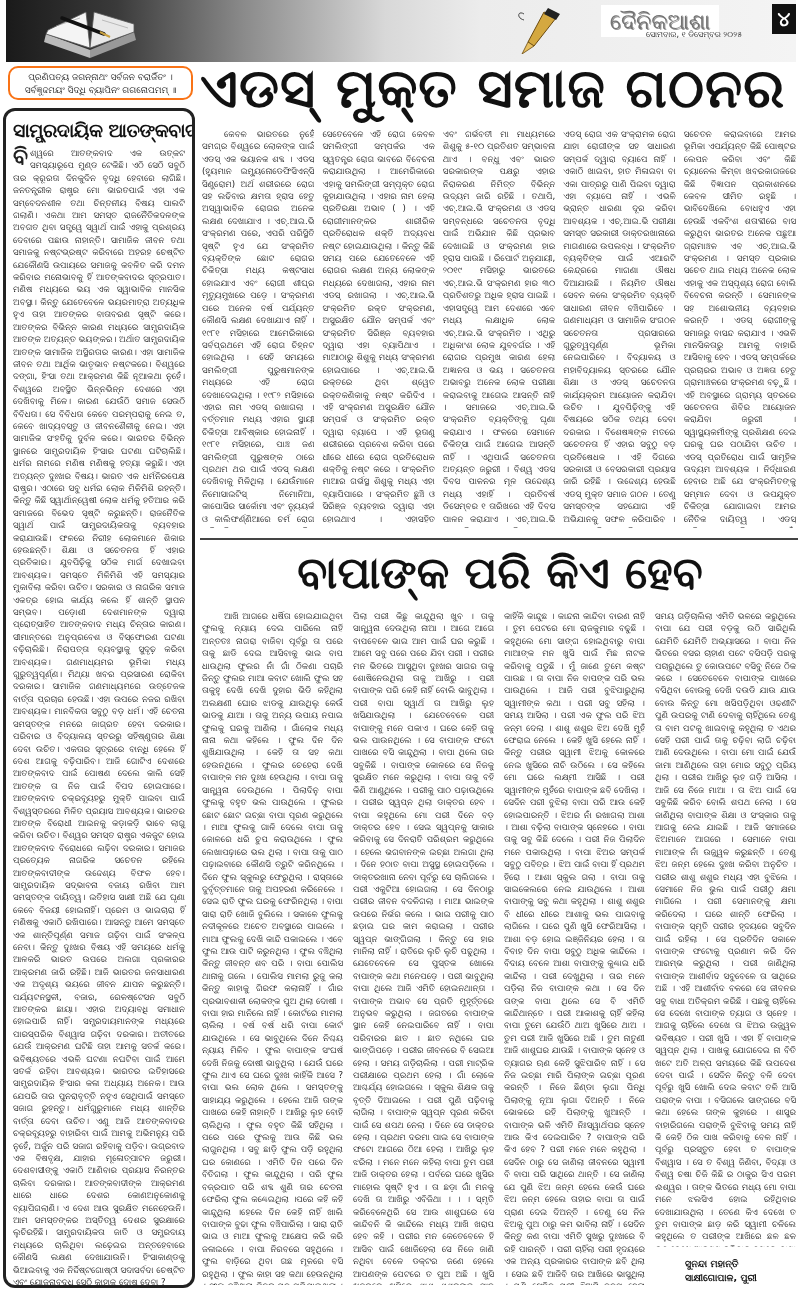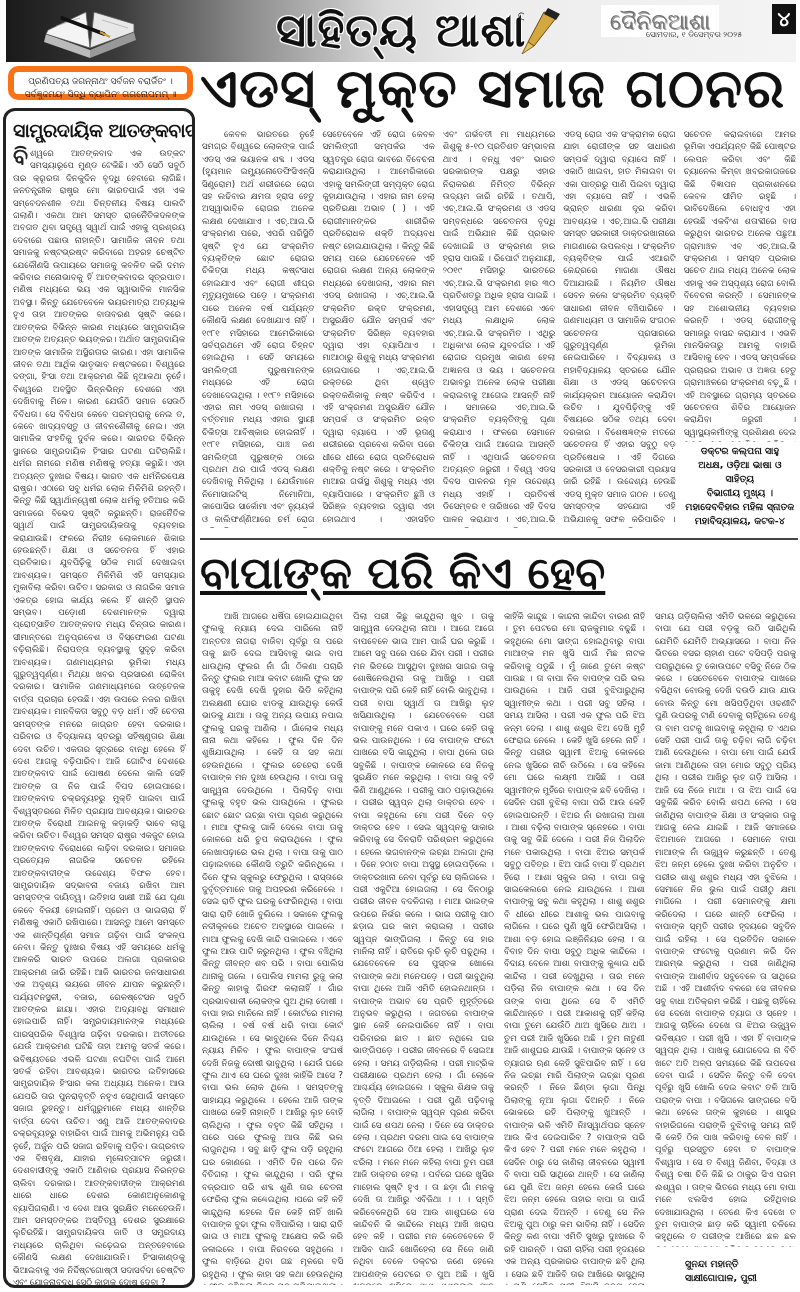--- a/index.html
+++ b/index.html
@@ -12,59 +12,58 @@
   .book { position: absolute; left: 36px; top: 4px; width: 96px; height: 56px; }
   .mast-title { position: absolute; left: 270px; top: 2px; font-size: 46px; font-weight: bold; color: #111;
     text-shadow: 1px 1px 0 #fff, -1px -1px 0 #fff, 1px -1px 0 #fff, -1px 1px 0 #fff; letter-spacing: 1px; line-height: 56px; }
   .pen { position: absolute; left: 508px; top: 8px; width: 50px; height: 46px; }
   .logo-box { position: absolute; left: 595px; top: 5px; width: 118px; height: 32px; background: #fff; display: flex; align-items: center; justify-content: center; }
   .logo-text { font-size: 22px; font-weight: normal; color: #737373; text-shadow: 1px 1px 0 #999; }
   .date { position: absolute; left: 640px; top: 30px; font-size: 8px; color: #222; white-space: nowrap; }
   .page-no { position: absolute; left: 766px; top: 4px; width: 24px; height: 30px; background: #111; color: #fff; font-size: 20px; font-weight: bold; display: flex; align-items: center; justify-content: center; }
 
   
-  .verse { position: absolute; left: 8px; top: 66px; width: 185px; height: 34px; border: 6px solid #f97316; border-radius: 10px;
+  .verse { position: absolute; left: 8px; top: 66px; width: 185px; height: 34px; border: 2px solid #f97316; border-radius: 10px;
     font-size: 9px; line-height: 13px; padding: 3px 6px; text-align: center; }
 
   
   .left-box { position: absolute; left: 3px; top: 108px; width: 192px; height: 1180px; border: 3px solid #222; border-radius: 12px;
     padding: 6px 7px; overflow: hidden; }
   .left-title { font-size: 19px; font-weight: bold; text-align: center; line-height: 26px; margin-bottom: 4px; white-space: nowrap; letter-spacing: -0.5px; }
   .body-text { font-size: 8.6px; line-height: 12.4px; text-align: justify; color: #222; }
   .dropcap { font-size: 22px; font-weight: bold; float: left; line-height: 20px; margin-right: 2px; }
 
   
   .headline1 { position: absolute; left: 200px; top: 64px; width: 600px; text-align: center; font-size: 54px; font-weight: bold; line-height: 50px; white-space: nowrap; letter-spacing: 1px; }
   .cols { position: absolute; display: flex; gap: 8px; }
   .col { flex: 1; overflow: hidden; }
   .cols1 { left: 202px; top: 128px; width: 594px; height: 400px; }
   .rule { position: absolute; height: 2px; background: #444; }
 
-  .headline2 { position: absolute; left: 200px; top: 545px; width: 600px; font-size: 44px; font-weight: bold; line-height: 56px; white-space: nowrap; text-decoration: underline; }
+  .headline2 { position: absolute; left: 200px; top: 545px; width: 600px; text-align: center; font-size: 44px; font-weight: bold; line-height: 56px; white-space: nowrap; }
   .cols2 { left: 202px; top: 610px; width: 594px; height: 675px; gap: 10px; }
 
   .sig { text-align: center; font-size: 9.5px; line-height: 14px; font-weight: bold; margin-top: 2px; }
   .sig-left { font-size: 9.5px; line-height: 14px; font-weight: bold; padding-left: 30px; margin-top: 10px; }
   .indent { text-indent: 22px; }
 </style>
 </head>
 <body>
 
 <div class="masthead">
   <svg class="book" viewBox="0 0 96 56">
     <polygon points="4,30 48,46 48,54 2,38" fill="#bbb"></polygon>
     <polygon points="48,46 92,28 94,36 48,54" fill="#999"></polygon>
     <polygon points="6,26 44,8 48,44 4,30" fill="#f4f4f4" stroke="#555" stroke-width="0.8"></polygon>
     <polygon points="48,44 52,8 92,20 92,28" fill="#e8e8e8" stroke="#555" stroke-width="0.8"></polygon>
     <line x1="14" y1="22" x2="38" y2="14" stroke="#999" stroke-width="0.6"></line>
     <line x1="60" y1="16" x2="86" y2="24" stroke="#999" stroke-width="0.6"></line>
     <line x1="20" y1="14" x2="62" y2="30" stroke="#111" stroke-width="3.5" stroke-linecap="round"></line>
     <line x1="58" y1="28" x2="68" y2="33" stroke="#c8a040" stroke-width="2"></line>
   </svg>
-  <div class="mast-title">ସାହିତ୍ୟ ଆଶା</div>
   <svg class="pen" viewBox="0 0 50 46">
     <path d="M10,6 C4,2 2,10 10,12" stroke="#444" fill="none" stroke-width="1"></path>
     <polygon points="30,4 42,10 20,38 14,34" fill="#d4a840" stroke="#6a4a10" stroke-width="1"></polygon>
     <polygon points="34,0 46,6 42,12 30,6" fill="#222"></polygon>
     <polygon points="14,34 20,38 8,46" fill="#e8c060" stroke="#6a4a10" stroke-width="0.8"></polygon>
   </svg>
   <div class="logo-box">
     <span class="logo-text">ଦୈନିକଆଶା</span>
   </div>
   <div class="date">ସୋମବାର, ୧ ଡିସେମ୍ବର ୨୦୨୫</div>
@@ -85,27 +84,20 @@
 </div>
 
 <div class="headline1">ଏଡସ୍ ମୁକ୍ତ ସମାଜ ଗଠନର ପ୍ରୟାସ</div>
 <div class="cols cols1">
   <div class="col body-text indent">କେବଳ ଭାରତରେ ନୁହେଁ ସମଗ୍ର ବିଶ୍ୱରେ ଲୋକଙ୍କ ପାଇଁ ଏଡସ୍ ଏକ ଭୟାନକ ଶବ୍ଦ । ଏଡସ୍ (ହ୍ୟୁମାନ ଇମ୍ୟୁନୋଡେଫିସିଏନ୍ସି ସିଣ୍ଡ୍ରୋମ) ଅର୍ଥ ଶରୀରରେ ରୋଗ ସହ ଲଢିବାର କ୍ଷମତା ହ୍ରାସ ହେତୁ ଅସ୍ୱାଭାବିକ ରୋଗର ଅନେକ ଲକ୍ଷଣ ଦେଖାଯାଏ । ଏଚ୍.ଆଇ.ଭି ସଂକ୍ରମଣ ପରେ, ଏପରି ପରିସ୍ଥିତି ସୃଷ୍ଟି ହୁଏ ଯେ ସଂକ୍ରମିତ ବ୍ୟକ୍ତିଙ୍କ ଛୋଟ ରୋଗର ଚିକିତ୍ସା ମଧ୍ୟ କଷ୍ଟସାଧ ହୋଇଯାଏ ଏବଂ ରୋଗୀ ଶୀଘ୍ର ମୃତ୍ୟୁମୁଖରେ ପଡ଼େ । ସଂକ୍ରମଣ ପରେ ଅନେକ ବର୍ଷ ପର୍ଯ୍ୟନ୍ତ କୌଣସି ଲକ୍ଷଣ ଦେଖାଯାଏ ନାହିଁ । ୧୯୮୧ ମସିହାରେ ଆମେରିକାରେ ସର୍ବପ୍ରଥମେ ଏହି ରୋଗ ଚିହ୍ନଟ ହୋଇଥିଲା । ସେହି ସମୟରେ ସମଲିଙ୍ଗୀ ପୁରୁଷମାନଙ୍କ ମଧ୍ୟରେ ଏହି ରୋଗ ଦେଖାଦେଇଥିଲା । ୧୯୮୨ ମସିହାରେ ଏହାର ନାମ ଏଡସ୍ ରଖାଗଲା । ବର୍ତ୍ତମାନ ମଧ୍ୟ ଏହାର ସ୍ଥାୟୀ ଚିକିତ୍ସା ଆବିଷ୍କାର ହୋଇନାହିଁ । ୧୯୮୧ ମସିହାରେ, ପାଞ୍ଚ ଜଣ ସମଲିଙ୍ଗୀ ପୁରୁଷଙ୍କ ଠାରେ ପ୍ରଥମ ଥର ପାଇଁ ଏଡସ୍ ଲକ୍ଷଣ ଦେଖିବାକୁ ମିଳିଥିଲା । ଯେଉଁମାନେ ନିମୋସାଇଟିସ୍ ନିମୋନିଆ, କାପୋସିର ସାର୍କୋମା ଏବଂ ନ୍ୟୁୟର୍କ ଓ କାଲିଫର୍ଣ୍ଣିଆରେ ଚର୍ମ ରୋଗ ଭଳି ବିରଳ ରୋଗରେ ଗ୍ରୀଡିତ ହେଉଥିଲେ । ସେହି ରୋଗୀମାନଙ୍କ ମଧ୍ୟରୁ କେତେକଙ୍କ ଠାରେ ଏଡସ୍ ଲକ୍ଷଣ ଦେଖାଯାଉଥିଲା , ଯେମାନେ ସମସ୍ତେ ସମଲିଙ୍ଗୀ ଥିଲେ ।</div>
   <div class="col body-text">ସେତେବେଳେ ଏହି ରୋଗ କେବଳ ସମଲିଙ୍ଗୀ ସମ୍ପର୍କର ଏକ ସ୍ୱତନ୍ତ୍ର ରୋଗ ଭାବରେ ବିବେଚନା କରାଯାଉଥିଲା । ଆମେରିକାରେ ଏହାକୁ ସମଲିଙ୍ଗୀ ସମ୍ପୃକ୍ତ ରୋଗ କୁହାଯାଉଥିଲା । ଏହାର ନାମ ହେଲା ପ୍ରତିରକ୍ଷା ଅଭାବ ( ) । ଏହି ରୋଗୀମାନଙ୍କର ଶାରୀରିକ ପ୍ରତିରୋଧକ ଶକ୍ତି ଅଦ୍ୟବଧ ନଷ୍ଟ ହୋଇଯାଉଥିଲା । କିନ୍ତୁ କିଛି ସମୟ ପରେ ଯେତେବେଳେ ଏହି ରୋଗର ଲକ୍ଷଣ ଅନ୍ୟ ଲୋକଙ୍କ ମଧ୍ୟରେ ଦେଖାଗଲା, ଏହାର ନାମ ଏଡସ୍ ରଖାଗଲା । ଏଚ୍.ଆଇ.ଭି ସଂକ୍ରମିତ ରକ୍ତ ସଂକ୍ରମଣ, ଅସୁରକ୍ଷିତ ଯୌନ ସମ୍ପର୍କ ଏବଂ ସଂକ୍ରମିତ ସିରିଞ୍ଜ ବ୍ୟବହାର ଦ୍ୱାରା ଏହା ବ୍ୟାପିଥାଏ । ମାଆଠାରୁ ଶିଶୁକୁ ମଧ୍ୟ ସଂକ୍ରମଣ ହୋଇପାରେ । ଏଚ୍.ଆଇ.ଭି ରକ୍ତରେ ଥିବା ଶ୍ୱେତ ରକ୍ତକଣିକାକୁ ନଷ୍ଟ କରିଦିଏ । ଏହି ସଂକ୍ରମଣ ଅସୁରକ୍ଷିତ ଯୌନ ସମ୍ପର୍କ ଓ ସଂକ୍ରମିତ ରକ୍ତ ଦ୍ୱାରା ବ୍ୟାପେ । ଏହି ଭୂତାଣୁ ଶରୀରରେ ପ୍ରବେଶ କରିବା ପରେ ଧୀରେ ଧୀରେ ରୋଗ ପ୍ରତିରୋଧକ ଶକ୍ତିକୁ ନଷ୍ଟ କରେ । ସଂକ୍ରମିତ ମାଆର ଗର୍ଭସ୍ଥ ଶିଶୁକୁ ମଧ୍ୟ ଏହା ବ୍ୟାପିପାରେ । ସଂକ୍ରମିତ ଛୁଞ୍ଚି ଓ ସିରିଞ୍ଜ ବ୍ୟବହାର ଦ୍ୱାରା ଏହା ହୋଇଥାଏ । ଏହାସହିତ ସେତେବେଳେ ଅନ୍ୟ କେତେକ କାରଣ ମଧ୍ୟ ଏଚ୍.ଆଇ.ଭି ସଂକ୍ରମଣ ପାଇଁ ଦାୟୀ । ଶାରୀରିକ ଯୌନସଂଯୋଗ ମାଧ୍ୟମରେ ଏଚ୍ଆଇଭି ସଂକ୍ରମଣର ୭୦-୮୦ ପ୍ରତିଶତ, ସଂକ୍ରମିତ ଇଞ୍ଜେକ୍ସନ କିମ୍ବା ଛୁଞ୍ଚି ମାଧ୍ୟମରେ ୫-୧୦ ପ୍ରତିଶତ, ସଂକ୍ରମିତ ରକ୍ତ ତୃତୀୟ ବିନିମୟ ପ୍ରକ୍ରିୟା ମାଧ୍ୟମରେ ୩-୫ ପ୍ରତିଶତ</div>
   <div class="col body-text">ଏବଂ ଗର୍ଭବତୀ ମା ମାଧ୍ୟମରେ ଶିଶୁକୁ ୫-୧୦ ପ୍ରତିଶତ ସମ୍ଭାବନା ଥାଏ । ବନ୍ଧୁ ଏବଂ ଭାରତ ସରକାରଙ୍କ ପକ୍ଷରୁ ଏହାର ନିରାକରଣ ନିମିତ୍ତ ବିଭିନ୍ନ ଉଦ୍ୟମ ଜାରି ରହିଛି । ତଥାପି, ଏଚ୍.ଆଇ.ଭି ସଂକ୍ରମଣ ଓ ଏଡସ୍ ସମ୍ବନ୍ଧରେ ସଚେତନତା ବୃଦ୍ଧି ପାଇଁ ଅଭିଯାନ କିଛି ପ୍ରଭାବ ଦେଖାଇଛି ଓ ସଂକ୍ରମଣ ହାର ହ୍ରାସ ପାଉଛି । ରିପୋର୍ଟ ଅନୁଯାୟୀ, ୨୦୧୯ ମସିହାରୁ ଭାରତରେ ଏଚ୍.ଆଇ.ଭି ସଂକ୍ରମଣ ହାର ୩୦ ପ୍ରତିଶତରୁ ଅଧିକ ହ୍ରାସ ପାଇଛି । ଏହାସତ୍ତ୍ୱେ ଆମ ଦେଶରେ ଏବେ ମଧ୍ୟ ଲକ୍ଷାଧିକ ଲୋକ ଏଚ୍.ଆଇ.ଭି ସଂକ୍ରମିତ । ଏଥିରୁ ଅଧିକାଂଶ ଲୋକ ଯୁବବର୍ଗର । ଏହି ରୋଗର ପ୍ରମୁଖ କାରଣ ହେଲା ଅଜ୍ଞାନତା ଓ ଭୟ । ସଚେତନତା ଅଭାବରୁ ଅନେକ ଲୋକ ପରୀକ୍ଷା କରାଇବାକୁ ଆଗେଇ ଆସନ୍ତି ନାହିଁ । ସମାଜରେ ଏଚ୍.ଆଇ.ଭି ସଂକ୍ରମିତ ବ୍ୟକ୍ତିଙ୍କୁ ଘୃଣା କରାଯାଏ । ଫଳରେ ସେମାନେ ଚିକିତ୍ସା ପାଇଁ ଆଗେଇ ଆସନ୍ତି ନାହିଁ । ଏଥିପାଇଁ ସଚେତନତା ଅତ୍ୟନ୍ତ ଜରୁରୀ । ବିଶ୍ୱ ଏଡସ୍ ଦିବସ ପାଳନର ମୂଳ ଉଦ୍ଦେଶ୍ୟ ମଧ୍ୟ ଏହାହିଁ । ପ୍ରତିବର୍ଷ ଡିସେମ୍ବର ୧ ତାରିଖରେ ଏହି ଦିବସ ପାଳନ କରାଯାଏ । ଏଚ୍.ଆଇ.ଭି ସଂକ୍ରମିତ ବ୍ୟକ୍ତି ମଧ୍ୟ ପରିବାର ଅଛନ୍ତି । ଯେଉଁମାନେ ସଂକ୍ରମଣର ଖୁଲାସା ପରେ ସମାଜ ଓ ଲୋକଙ୍କୁ ଅପମାନିତ କରିଥିଲେ । ବାସ୍ତବତା ହେଉଛି ଏବେ ବି ଲୋକଙ୍କ ମଧ୍ୟରେ ସଚେତନତା ସୃଷ୍ଟି କରିବା ପାଇଁ ବିଭିନ୍ନ ସ୍ତରରେ ପ୍ରୟାସ କରାଯାଉ ନାହିଁ ।</div>
   <div class="col body-text">ଏଡସ୍ ରୋଗ ଏକ ସଂକ୍ରାମକ ରୋଗ ଯାହା ରୋଗୀଙ୍କ ସହ ସାଧାରଣ ସମ୍ପର୍କ ଦ୍ୱାରା ବ୍ୟାପେ ନାହିଁ । ଏକାଠି ଖାଇବା, ହାତ ମିଳାଇବା ବା ଏକା ପାତ୍ରରୁ ପାଣି ପିଇବା ଦ୍ୱାରା ଏହା ବ୍ୟାପେ ନାହିଁ । ଏଭଳି ଭ୍ରାନ୍ତ ଧାରଣା ଦୂର କରିବା ଆବଶ୍ୟକ । ଏଚ୍.ଆଇ.ଭି ପରୀକ୍ଷା ସମସ୍ତ ସରକାରୀ ଡାକ୍ତରଖାନାରେ ମାଗଣାରେ ଉପଲବ୍ଧ । ସଂକ୍ରମିତ ବ୍ୟକ୍ତିଙ୍କ ପାଇଁ ଏଆରଟି କେନ୍ଦ୍ରରେ ମାଗଣା ଔଷଧ ଦିଆଯାଉଛି । ନିୟମିତ ଔଷଧ ସେବନ କଲେ ସଂକ୍ରମିତ ବ୍ୟକ୍ତି ସାଧାରଣ ଜୀବନ ବଞ୍ଚିପାରିବେ । ଗଣମାଧ୍ୟମ ଓ ସାମାଜିକ ସଂଗଠନ ସଚେତନତା ପ୍ରସାରରେ ଗୁରୁତ୍ୱପୂର୍ଣ୍ଣ ଭୂମିକା ନେଇପାରିବେ । ବିଦ୍ୟାଳୟ ଓ ମହାବିଦ୍ୟାଳୟ ସ୍ତରରେ ଯୌନ ଶିକ୍ଷା ଓ ଏଡସ୍ ସଚେତନତା କାର୍ଯ୍ୟକ୍ରମ ଆୟୋଜନ କରାଯିବା ଉଚିତ । ଯୁବପିଢ଼ିଙ୍କୁ ଏହି ବିଷୟରେ ସଠିକ ତଥ୍ୟ ଦେବା ଦରକାର । ବିଶେଷଜ୍ଞଙ୍କ ମତରେ ସଚେତନତା ହିଁ ଏହାର ସବୁଠୁ ବଡ଼ ପ୍ରତିଷେଧକ । ଏହି ଦିଗରେ ସରକାରୀ ଓ ବେସରକାରୀ ପ୍ରୟାସ ଜାରି ରହିଛି । ଉଦ୍ଦେଶ୍ୟ ହେଉଛି ଏଡସ୍ ମୁକ୍ତ ସମାଜ ଗଠନ । ତେଣୁ ସମସ୍ତଙ୍କ ସହଯୋଗ ଏହି ଅଭିଯାନକୁ ସଫଳ କରିପାରିବ । ଏଚ୍.ଆଇ.ଭି ସଂକ୍ରମିତ ଲୋକଙ୍କ ସହ ଭେଦଭାବ ନକରି ସେମାନଙ୍କୁ ସମାଜର ମୁଖ୍ୟସ୍ରୋତରେ ସାମିଲ କରିବା ଆମ ଦାୟିତ୍ୱ । ଏହାଦ୍ୱାରା ଦେଶରେ ଅନେକ ପରିବାର ଓ ସେମାନଙ୍କ ସନ୍ତାନମାନେ ନୂଆ ଜୀବନ ପାଇବେ । ଏଚ୍.ଆଇ.ଭି ଏବଂ ଏଡସ୍ ସମ୍ପର୍କରେ ଲୋକଙ୍କ ମଧ୍ୟରେ ସଚେତନତା ସୃଷ୍ଟି କରିବା ପାଇଁ ପ୍ରୟାସ ବନ୍ଦ ହୋଇନାହିଁ । ଲୋକଙ୍କୁ ବୁଝାଇବା ଆବଶ୍ୟକ ।</div>
   <div class="col" style="display:flex;flex-direction:column;">
     <div class="body-text" style="overflow:hidden;flex:1;">ସଚେତନ କରାଇବାରେ ଆମର ଭୂମିକା ଏପର୍ଯ୍ୟନ୍ତ କିଛି ପୋଷ୍ଟର ଲେପନ କରିବା ଏବଂ କିଛି ଚ୍ୟାନେଲ କିମ୍ବା ଖବରକାଗଜରେ କିଛି ବିଜ୍ଞାପନ ପ୍ରକାଶନରେ କେବଳ ସୀମିତ ରହୁଛି । ଭାବିଦେଖିଲେ ବୋଧହୁଏ ଏହା ହେଉଛି ଏକବିଂଶ ଶତାବ୍ଦୀରେ ବାସ କରୁଥିବା ଭାରତର ଅନେକ ପଛୁଆ ଗ୍ରାମାଞ୍ଚଳ ଏବ ଏଚ୍.ଆଇ.ଭି ସଂକ୍ରମଣ । ସମସ୍ତ ପ୍ରକାର ସଚେତ ଥାଇ ମଧ୍ୟ ଅନେକ ଲୋକ ଏହାକୁ ଏକ ଅସ୍ପୃଶ୍ୟ ରୋଗ ବୋଲି ବିବେଚନା କରନ୍ତି । ସେମାନଙ୍କ ସହ ଅଶୋଭନୀୟ ବ୍ୟବହାର କରନ୍ତି । ଏଡସ୍ ରୋଗୀଙ୍କୁ ସମାଜରୁ ବାସନ୍ଦ କରାଯାଏ । ଏଭଳି ମାନସିକତାରୁ ଆମକୁ ବାହାରି ଆସିବାକୁ ହେବ । ଏଡସ୍ ସମ୍ପର୍କରେ ପ୍ରଚାରର ଅଭାବ ଓ ଅଜ୍ଞତା ହେତୁ ଗ୍ରାମାଞ୍ଚଳରେ ସଂକ୍ରମଣ ବଢ଼ୁଛି । ଏହି ଅବସ୍ଥାରେ ଗ୍ରାମ୍ୟ ସ୍ତରରେ ସଚେତନତା ଶିବିର ଆୟୋଜନ କରାଯିବା ଜରୁରୀ । ସ୍ୱାସ୍ଥ୍ୟକର୍ମୀଙ୍କୁ ପ୍ରଶିକ୍ଷଣ ଦେଇ ଘରକୁ ଘର ପଠାଯିବା ଉଚିତ । ଏଡସ୍ ପ୍ରତିରୋଧ ପାଇଁ ସାମୂହିକ ଉଦ୍ୟମ ଆବଶ୍ୟକ । ନିର୍ଦ୍ଧାରଣ ହେବାର ଅଛି ଯେ ସଂକ୍ରମିତଙ୍କୁ ସମ୍ମାନ ଦେବା ଓ ଉପଯୁକ୍ତ ଚିକିତ୍ସା ଯୋଗାଇବା ଆମର ନୈତିକ ଦାୟିତ୍ୱ । ଏଡସ୍ ପୀଡ଼ିତଙ୍କ ପ୍ରତି ଘୃଣା ନୁହେଁ, ସହାନୁଭୂତି ଦେଖାଇବା ଦରକାର । କାରଣ ରୋଗୀ ନୁହେଁ ରୋଗ ହିଁ ଆମର ଶତ୍ରୁ । ସରକାରଙ୍କ ପ୍ରୟାସ ସହ ସାଧାରଣ ଜନତାଙ୍କ ସହଯୋଗ ରହିଲେ ଏଡସ୍ ମୁକ୍ତ ଭାରତ ଗଢ଼ିବା ସମ୍ଭବ । ଆସନ୍ତା ପିଢ଼ି ପାଇଁ ଏକ ସୁସ୍ଥ ସମାଜ ଛାଡ଼ି ଯିବା ଆମର ଲକ୍ଷ୍ୟ । ସଂକ୍ରମିତ ଲୋକଙ୍କୁ ନିରାପଦ ଯୌନ ସମ୍ପର୍କ ଓ ଅନ୍ୟାନ୍ୟ ଆବଶ୍ୟକ ସତର୍କତା ପାଇଁ ମଧ୍ୟ ଉତ୍ସାହିତ ହେବାକୁ ପଡିବ । କାରଣ ଏଡସ୍ ପୀଡିତଙ୍କ ପ୍ରତି ଭେଦଭାବରୁ ମୁକ୍ତ ଏକ ସୁସ୍ଥ ସମାଜ ଗଠନ ହେବା ଉଚିତ୍...!!!</div>
-    <div class="sig">
-      <div>ଡକ୍ଟର କଲ୍ପନା ସାହୁ</div>
-      <div>ଅଧକ୍ଷ, ଓଡ଼ିଆ ଭାଷା ଓ ସାହିତ୍ୟ</div>
-      <div>ବିଭାଗୀୟ ମୁଖ୍ୟ ।</div>
-      <div>ମହାଦେବବିହାର ମହିଳା ସ୍ନାତକ</div>
-      <div>ମହାବିଦ୍ୟାଳୟ, କଟକ-୪</div>
-    </div>
   </div>
 </div>
 
 <div class="rule" style="left:200px; top:538px; width:598px;"></div>
 
 <div class="headline2">ବାପାଙ୍କ ପରି କିଏ ହେବ</div>
 <div class="cols cols2">
   <div class="col body-text indent">ଆଖି ଆଗରେ ଧର୍ଷିତା ହୋଇଯାଇଥିବା ଫୁଲକୁ ନ୍ୟାୟ ଦେଇ ପାରିଲେ ନାହିଁ ଅନ୍ତତଃ ନାଗରା ବାଜିବା ପୂର୍ବରୁ ତା ପରେ ତାକୁ ଛାଡି ଦେଇ ଆସିବାକୁ ଭାଇ ବାପ ଧାଉଥିଲା ଫୁଲର ନାଁ ଗାଁ ଠିକଣା ପଚାରି ଜିନ୍ତୁ ଫୁଲର ମାଆ କବାଟ ଖୋଲି ଫୁଲ ସହ ତାକୁହୁ ଦେଖି ଦେଖି ଦୁହାର ଭିଡି କହିଥିଲା ଅଲକ୍ଷଣୀ ଘୋର ଝାଡକୁ ଯାଉଥିଲୁ କେଉଁ ଭାଡକୁ ଯାଆ । ତାକୁ ଅନ୍ୟ ଉପାୟ ନପାଇ ଫୁଲକୁ ଘରକୁ ଆଣିଲା । ଗାଁଲୋକ ମଧ୍ୟ ନାନା କଥା କହିଲେ । ଫୁଲ ଦିନ ଦିନ ଶୁଖିଯାଉଥିଲା । କେହି ତା ସହ କଥା ହେଉନଥିଲେ । ଫୁଲର ଚେହେରା ଦେଖି ବାପାଙ୍କ ମନ ଦୁଃଖ ହେଉଥିଲା । ବାପା ତାକୁ ସାନ୍ତ୍ୱନା ଦେଉଥିଲେ । ପିଲାଦିନୁ ବାପା ଫୁଲକୁ ବହୁତ ଭଲ ପାଉଥିଲେ । ଫୁଲର ଛୋଟ ଛୋଟ ଇଚ୍ଛା ବାପା ପୂରଣ କରୁଥିଲେ । ମାଆ ଫୁଲକୁ ଗାଳି ଦେଲେ ବାପା ତାକୁ କୋଳରେ ଧରି ଚୁପ କରାଉଥିଲେ । ଫୁଲ ଲେଖାପଢ଼ାରେ ଭଲ ଥିଲା । ବାପା ତାକୁ ପାଠ ପଢ଼ାଇବାରେ କୌଣସି ତ୍ରୁଟି କରିନଥିଲେ । ଦିନେ ଫୁଲ ସ୍କୁଲରୁ ଫେରୁଥିଲା । ରାସ୍ତାରେ ଦୁର୍ବୃତ୍ତମାନେ ତାକୁ ଅପହରଣ କରିନେଲେ । ସେଇ ରାତି ଫୁଲ ଘରକୁ ଫେରିନଥିଲା । ବାପା ସାରା ରାତି ଖୋଜି ବୁଲିଲେ । ସକାଳେ ଫୁଲକୁ ନଦୀକୂଳରେ ଅଚେତ ଅବସ୍ଥାରେ ପାଇଲେ । ମାଆ ଫୁଲକୁ ଦେଖି କାନ୍ଦି ପକାଇଲେ । ଏବେ ଫୁଲ ଆଉ ପାଟି କରୁନଥିଲା । ଫୁଲ ବଞ୍ଚିଥିଲା କିନ୍ତୁ ଜୀବନ୍ତ ଶବ ପରି । ବାପା ପୋଲିସ ଥାନାକୁ ଗଲେ । ପୋଲିସ ମାମଲା ରୁଜୁ କଲା କିନ୍ତୁ କାହାକୁ ଗିରଫ କଲାନାହିଁ । ଗାଁର ପ୍ରଭାବଶାଳୀ ଲୋକଙ୍କ ପୁଅ ଥିଲା ଦୋଷୀ । ବାପା ହାର ମାନିଲେ ନାହିଁ । କୋର୍ଟରେ ମାମଲା ଚାଲିଲା । ବର୍ଷ ବର୍ଷ ଧରି ବାପା କୋର୍ଟ ଯାଉଥିଲେ । ସେ ଭାବୁଥିଲେ ଦିନେ ନିଶ୍ଚୟ ନ୍ୟାୟ ମିଳିବ । ଫୁଲ ବାପାଙ୍କ ସଂଘର୍ଷ ଦେଖି ନିଜକୁ ଦୋଷୀ ଭାବୁଥିଲା । ଯେଉଁ ଘରେ ଫୁଲ ଥାଏ ସେ ଘରେ ଦୁଃଖ କାହିଁକି ଆସେ ? ବାପା ଭଲ ଲୋକ ଥିଲେ । ସମସ୍ତଙ୍କୁ ସାହାଯ୍ୟ କରୁଥିଲେ । ହେଲେ ଆଜି ତାଙ୍କ ପାଖରେ କେହି ନାହାନ୍ତି । ଆଖିରୁ ଲୁହ ବୋହି ଚାଲିଥିଲା । ଫୁଲ ବହୁତ କିଛି ସହିଥିଲା । ପରେ ପରେ ଫୁଲକୁ ଆଉ କିଛି ଭଲ ଲାଗୁନଥିଲା । ସବୁ ଛାଡ଼ି ଫୁଲ ପଡ଼ି ରହୁଥିଲା ଘର କୋଣରେ । ଏମିତି ଦିନ ପରେ ଦିନ ବିତିଗଲା । ଫୁଲ କାନ୍ଦୁଥିଲା । ପରି ଫୁଲ ବଜ୍ରପାତ ପରି ଶବ୍ଦ ଶୁଣି ତାର ଚେତନା ଫେରିଲା ଫୁଲ କଣ୍ଢେଇଥିଲା ।ପରେ କହି କହି କାନ୍ଦୁଥିଲା ।ହେଲେ ଦିନ କେହି ନାହିଁ ଖାଲି ବାପାଙ୍କ ବୁଢା ଫୁଲ ବଞ୍ଚିପାରିଲା । ସାରା ରାତି ଭାଇ ଓ ମାଆ ଫୁଲକୁ ଆକ୍ଷେପ କରି କରି ଜଳାଇଲେ । ବାପା ନିରବରେ ସହୁଥିଲେ । ଫୁଲ ବାଡ଼ିରେ ଥିବା ଗଛ ମୂଳରେ ବସି ରହୁଥିଲା । ଫୁଲ କାହା ସହ କଥା ହେଉନଥିଲା । ଫୁଲ ବଞ୍ଚିଥିଲା କିନ୍ତୁ ମନ ମରିଯାଇଥିଲା । ଏଇଥିପାଇଁ ବାପା ପ୍ରତିଦିନ କିଛି ନା କିଛି କହି ଫୁଲକୁ ହସାଇବାକୁ ଚେଷ୍ଟା କରୁଥିଲେ । ଫୁଲ କଥାହେଉଥିଲା । ପରେ ପରେ ବାପାଙ୍କ ଚେହେରା ବଦଳିଗଲା । ଫୁଲ କୁଞ୍ଚିତ ହୋଇଯାଇଥିଲା । ପରୀ କହେ କହେ କଥା ମନ କହୁଥିଲା । ହେଲେ ଜଣେ ମଧ୍ୟ ଠିକ ବାଟରେ ନଥିଲେ । ପରୀ ତା ମାଆ । ଫୁଲକୁ ଖୋଜୁଥିଲା ବେଳେ ବାପୁ ବାପୁ କୋଳକୁ ନେଇ କହୁଥିଲା ମାଆ । ନହେଲେ କଣ ହେଲା ତୋ ବାପା ତ ବଞ୍ଚିଛି ତୁ ଦୁଃଖ କରନା । ଛୋଟ</div>
   <div class="col body-text">ପିଲା ପରୀ କିଛୁ କାନ୍ଦୁଥିଲା ଖୁବ । ତାକୁ ସାନ୍ତ୍ୱନା ଦେଉଥିଲା ନାଆ । ଆଗେ ଆଗେ ବାପବେଳେ ଭାଇ ଆମ ପାଇଁ ଘର କରୁଛି । ଆମେ ସବୁ ପରେ ପରେ ଯିବା ପରୀ । ପରୀର ମନ ଭିତରେ ଆସୁଥିବା ଦୁଃଖର ସାଗର ତାକୁ ଶୋଷିନେଉଥିଲା ତାକୁ ଆଖିରୁ । ପରୀ ବାପାଙ୍କ ପରି କେହି ନାହିଁ ବୋଲି ଭାବୁଥିଲା । ପରୀ ବାପା ସ୍ୱାର୍ଥ ତା ଆଖିରୁ ଲୁହ ଖସିଯାଉଥିଲା । ଯେତେବେଳେ ପରୀ ବାପାଙ୍କୁ ମନେ ପକାଏ । ଘରେ କେହି ତାକୁ ଭଲ ପାଉନଥିଲେ । ସେ ବାପାଙ୍କ ଫଟୋ ପାଖରେ ବସି କାନ୍ଦୁଥିଲା । ବାପା ଥିଲେ ତାର ସବୁକିଛି । ବାପାଙ୍କ କୋଳରେ ସେ ନିଜକୁ ସୁରକ୍ଷିତ ମନେ କରୁଥିଲା । ବାପା ତାକୁ ବହି କିଣି ଆଣୁଥିଲେ । ପରୀକୁ ପାଠ ପଢ଼ାଉଥିଲେ । ପରୀର ସ୍ୱପ୍ନ ଥିଲା ଡାକ୍ତର ହେବ । ବାପା କହୁଥିଲେ ମୋ ପରୀ ଦିନେ ବଡ଼ ଡାକ୍ତର ହେବ । ସେଇ ସ୍ୱପ୍ନକୁ ସାକାର କରିବାକୁ ସେ ଦିନରାତି ପରିଶ୍ରମ କରୁଥିଲେ । ହେଲେ ଭଗବାନଙ୍କ ଇଚ୍ଛା ଅଲଗା ଥିଲା । ଦିନେ ହଠାତ ବାପା ଅସୁସ୍ଥ ହୋଇପଡ଼ିଲେ । ଡାକ୍ତରଖାନା ନେବା ପୂର୍ବରୁ ସେ ଚାଲିଗଲେ । ପରୀ ଏକୁଟିଆ ହୋଇଗଲା । ସେ ଦିନଠାରୁ ପରୀର ଜୀବନ ବଦଳିଗଲା । ମାଆ ଭାଇଙ୍କ ଉପରେ ନିର୍ଭର କଲେ । ଭାଇ ପରୀକୁ ପାଠ ଛଡ଼ାଇ ଘର କାମ କରାଇଲା । ପରୀର ସ୍ୱପ୍ନ ଭାଙ୍ଗିଗଲା । କିନ୍ତୁ ସେ ହାର ମାନିଲା ନାହିଁ । ରାତିରେ ଲୁଚି ଲୁଚି ପଢୁଥିଲା । ଯେତେବେଳେ ସେ ପୁସ୍ତକ ଖୋଲେ ବାପାଙ୍କ କଥା ମନେପଡ଼େ । ପରୀ ଭାବୁଥିଲା ବାପା ଥିଲେ ଆଜି ଏମିତି ହୋଇନଥାନ୍ତା । ବାପାଙ୍କ ଅଭାବ ସେ ପ୍ରତି ମୁହୂର୍ତ୍ତରେ ଅନୁଭବ କରୁଥିଲା । ଜଗତରେ ବାପାଙ୍କ ସ୍ଥାନ କେହି ନେଇପାରିବେ ନାହିଁ । ବାପା ପରିବାରର ଛାତ । ଛାତ ନଥିଲେ ଘର ଭାଙ୍ଗିପଡ଼େ । ପରୀର ଜୀବନରେ ବି ସେଇଆ ହେଲା । ସମୟ ଗଡ଼ିଚାଲିଲା । ପରୀ ମାଟ୍ରିକ ପରୀକ୍ଷାରେ ପ୍ରଥମ ହେଲା । ଗାଁ ଲୋକେ ଆଶ୍ଚର୍ଯ୍ୟ ହୋଇଗଲେ । ସ୍କୁଲ ଶିକ୍ଷକ ତାକୁ ବୃତ୍ତି ଦିଆଇଲେ । ପରୀ ପୁଣି ପଢ଼ିବାକୁ ଲାଗିଲା । ବାପାଙ୍କ ସ୍ୱପ୍ନ ପୂରଣ କରିବା ପାଇଁ ସେ ଶପଥ ନେଲା । ଦିନେ ସେ ଡାକ୍ତର ହେଲା । ପ୍ରଥମ ଦରମା ପାଇ ସେ ବାପାଙ୍କ ଫଟୋ ଆଗରେ ଠିଆ ହେଲା । ଆଖିରୁ ଲୁହ ଝରିଲା । ମନେ ମନେ କହିଲା ବାପା ତୁମ ପରୀ ଆଜି ଡାକ୍ତର ହେଲା । ପର୍ବରେ ଘରେ ଖୁସିର ମାହୋଲ ସୃଷ୍ଟି ହୁଏ । ତା ଛଡ଼ା ଗାଁ ମନକୁ ଦେଖି ତା ଆଖିରୁ ଏବିଜିଥା । । । ସ୍ମୃତି କରିବେଳେଥିରି ସେ ଆଉ ଶାଶୁଘରେ ସେ କାନ୍ଦିବନି କି କାନ୍ଦିଲେ ମଧ୍ୟ ଆଖି ଖରାପ ହେବ କହି । ପରୀର ମନ କେତେବେଳେ ହିଁ ଆସିବ ପାଇଁ ଖୋଜିହେଲା ସେ ନିଜେ ଜାଣି ନଥିବା ବେଳେ ଡକ୍ଟର ଜଣେ ହେଲେ ଆପଣଙ୍କ ପେଟରେ ତ ପୁଅ ଅଛି । ଖୁସି ଖବରରେ ଖୁସିରେ ଶାଶୁ ଶଶୁରଙ୍କ ପାଦ ପାଖରେ ପଡ଼ୁଥିଲା ବେଳେ ପରୀ ସେତେ ନିଶାର୍ଦ୍ଧରେ ଉଠିପଡ଼ି କାନ୍ଦୁଥିଲା ତ ସ୍ୱାମୀ କହୁଥିଲେ</div>
   <div class="col body-text">କାହିଁକି କାନ୍ଦୁଛ । କାନ୍ଦନା କାନ୍ଦିବା ବାରଣ ନାହିଁ । ତୁମ ପେଟରେ ମୋ ରାଜକୁମାର ବଢୁଛି । କହୁଥିଲେ ମୋ ସାଙ୍ଗ ହୋଇଥିବାରୁ ବାପା ମାଆଙ୍କ ମନ ଖୁସି ପାଇଁ ମିଛ ନାଟକ କରିବାକୁ ପଡୁଛି । ମୁଁ ଜାଣେ ତୁମେ କଷ୍ଟ ପାଉଛ । ତା ବାପା ନିଜ ବାପଙ୍କ ପରି ଭଲ ପାଉଥିଲେ । ଆଜି ପରୀ ବୁଝିପାରୁଥିଲା ସ୍ୱାମୀଙ୍କ କଥା । ପରୀ ସବୁ ସହିଲା । ସମୟ ଆସିଲା । ପରୀ ଏକ ଫୁଲ ପରି ଝିଅ ଜନ୍ମ ଦେଲା । ଶାଶୁ ଶଶୁର ଝିଅ ଦେଖି ମୁହଁ ଫେରାଇ ନେଲେ । କେହି ଖୁସି ହେଲେ ନାହିଁ । କିନ୍ତୁ ପରୀର ସ୍ୱାମୀ ଝିଅକୁ କୋଳରେ ନେଇ ଖୁସିରେ ନାଚି ଉଠିଲେ । ସେ କହିଲେ ମୋ ଘରେ ଲକ୍ଷ୍ମୀ ଆସିଛି । ପରୀ ସ୍ୱାମୀଙ୍କ ମୁହଁରେ ବାପାଙ୍କ ଛବି ଦେଖିଲା । ସେଦିନ ପରୀ ବୁଝିଲା ବାପା ପରି ଆଉ କେହି ହୋଇପାରନ୍ତି । ଝିଅର ନାଁ ରଖାଗଲା ଆଶା । ଆଶା ବଢ଼ିଲା ବାପାଙ୍କ ସ୍ନେହରେ । ବାପା ତାକୁ ସବୁ କିଛି ଦେଲେ । ପରୀ ନିଜ ପିଲାଦିନ ମନେ ପକାଉଥିଲା । ବାପା ଝିଅର ସମ୍ପର୍କ ସବୁଠୁ ପବିତ୍ର । ଝିଅ ପାଇଁ ବାପା ହିଁ ପ୍ରଥମ ହିରୋ । ଆଶା ସ୍କୁଲ ଗଲା । ବାପା ତାକୁ ସାଇକେଲରେ ନେଇ ଯାଉଥିଲେ । ଆଶା ବାପାଙ୍କୁ ସବୁ କଥା କହୁଥିଲା । ଶାଶୁ ଶଶୁର ବି ଧୀରେ ଧୀରେ ଆଶାକୁ ଭଲ ପାଇବାକୁ ଲାଗିଲେ । ଘରେ ପୁଣି ଖୁସି ଫେରିଆସିଲା । ଆଶା ବଡ଼ ହୋଇ ଇଞ୍ଜିନିୟର ହେଲା । ତା ବିବାହ ଦିନ ବାପା ସବୁଠୁ ଅଧିକ କାନ୍ଦିଲେ । ବିଦାୟ ବେଳେ ଆଶା ବାପାଙ୍କୁ କୁଣ୍ଢାଇ ଧରି କାନ୍ଦିଲା । ପରୀ ଦେଖୁଥିଲା । ତାର ମନେ ପଡ଼ିଲା ନିଜ ବାପାଙ୍କ କଥା । ସେ ଦିନ ତାଙ୍କ ବାପା ଥିଲେ ସେ ବି ଏମିତି କାନ୍ଦିଥାନ୍ତେ । ପରୀ ଆକାଶକୁ ଚାହିଁ କହିଲା ବାପା ତୁମେ ଯେଉଁଠି ଥାଅ ଖୁସିରେ ଥାଅ । ତୁମ ପରୀ ଆଜି ଖୁସିରେ ଅଛି । ତୁମ ନାତୁଣୀ ଆଜି ଶାଶୁଘର ଯାଉଛି । ବାପାଙ୍କ ସ୍ନେହ ଓ ତ୍ୟାଗର ଋଣ କେହି ସୁଝିପାରିବ ନାହିଁ । ସେ ନିଜ ଇଚ୍ଛା ମାରି ପିଲାଙ୍କ ଇଚ୍ଛା ପୂରଣ କରନ୍ତି । ନିଜେ ଛିଣ୍ଡା ଲୁଗା ପିନ୍ଧି ପିଲାଙ୍କୁ ନୂଆ ଲୁଗା ଦିଅନ୍ତି । ନିଜେ ଭୋକରେ ରହି ପିଲାଙ୍କୁ ଖୁଆନ୍ତି । ବାପାଙ୍କ ଭଳି ଏମିତି ନିଃସ୍ୱାର୍ଥପର ସ୍ନେହ ଆଉ କିଏ ଦେଇପାରିବ ? ବାପାଙ୍କ ପରି କିଏ ହେବ ? ପରୀ ମନେ ମନେ କହୁଥିଲା । ସେଦିନ ଠାରୁ ସେ ଜାଣିଲା ଜୀବନରେ ସ୍ୱାମୀ ବି ବାପା ପରି ସାଥିରେ ଥାନ୍ତି । ସେ ଜାଣିଲା ଯେ ପୁଣି ଝିଅ ଜନ୍ମ ହେଲେ କେଉଁ ଘରେ ଝିଅ ଜନ୍ମ ହେଲେ ତାହାର ବାପା ତା ପାଇଁ ପ୍ରାଣ ଦେଇ ଦିଅନ୍ତି । ତେଣୁ ସେ ନିଜ ଝିଅକୁ ପୁଅ ଠାରୁ କମ ଭାବିଲା ନାହିଁ । ସେଦିନ କିନ୍ତୁ କଣ ବାପା ଏମିତି ସୁଖରୁ ଦୁଃଖରେ ବି ରହି ପାରନ୍ତି । ପରୀ ଚାହିଁଲା ପରୀ ହୃଦୟରେ ଏକ ଅନ୍ୟ ପ୍ରକାରର ବାପାଙ୍କ ଛବି ଥିଲା । ସେଇ ଛବି ଆଜିବି ତାର ଆଖିରେ ଭାସୁଥିଲା । ପୁଣି ସେଦିନ ପରୀ ଝିଅଟି ଜନ୍ମ ହେଲା ପରେ ଶାଶୁ ଶଶୁରଙ୍କ ଘରେ ଖୁସିର ମାହୋଲ ନଥିଲା ।</div>

